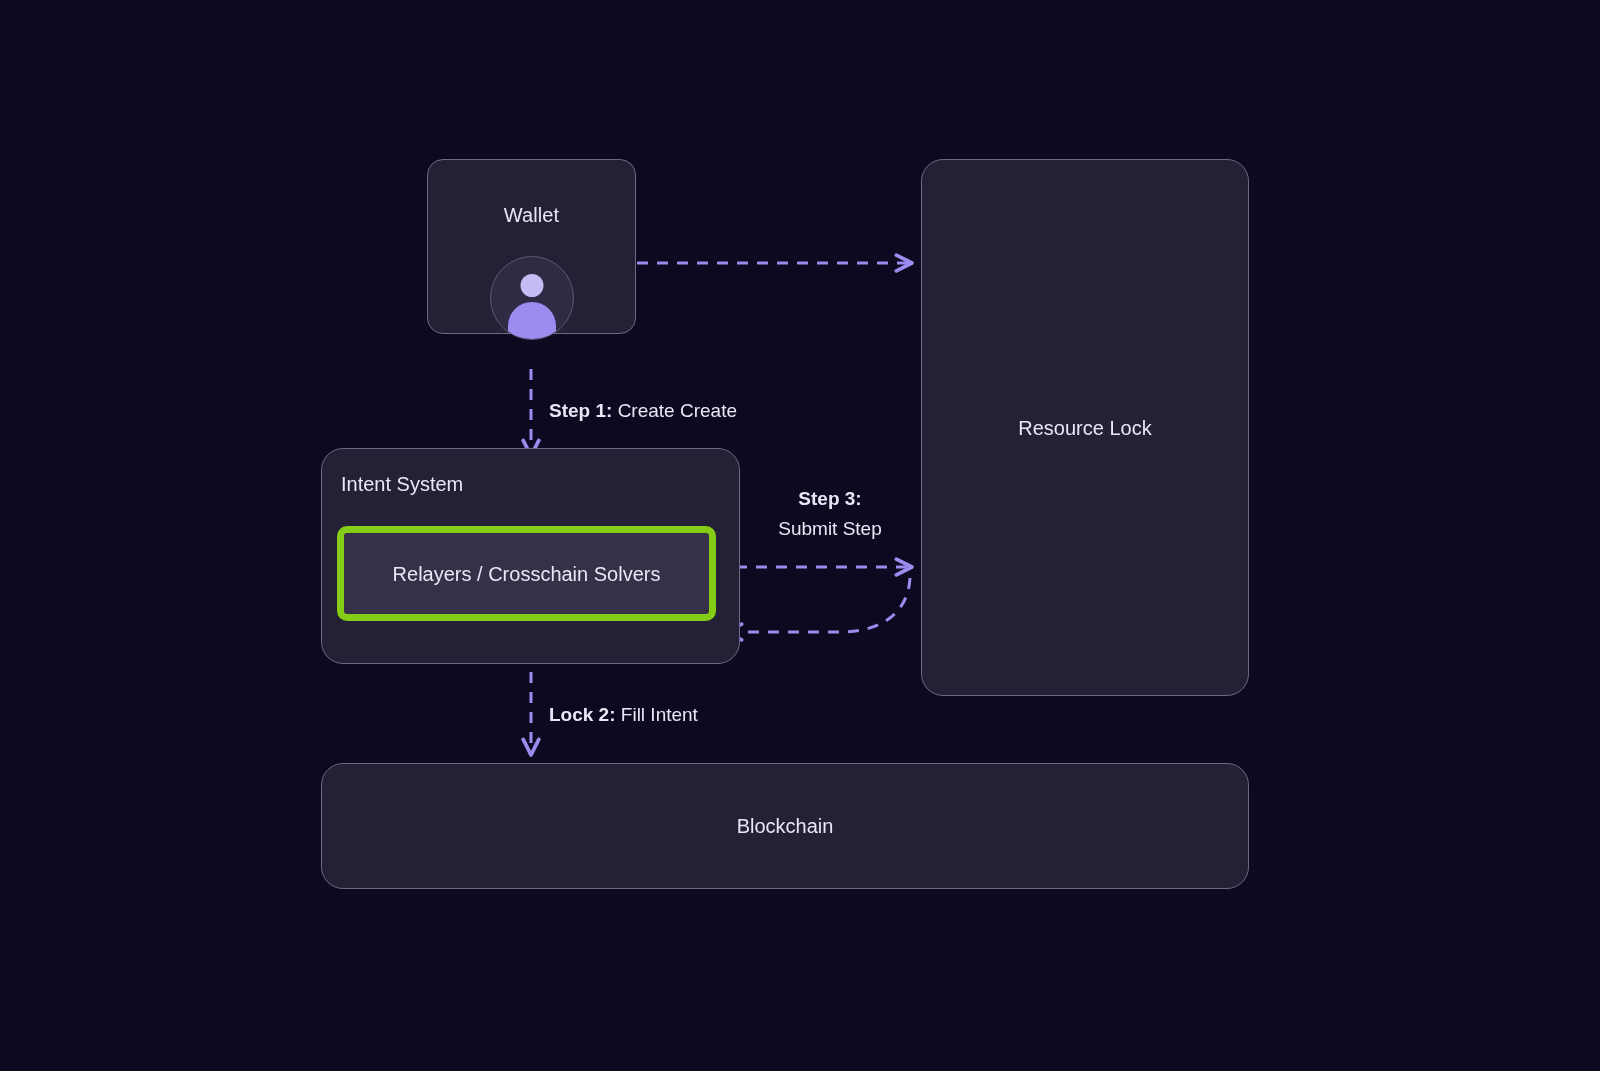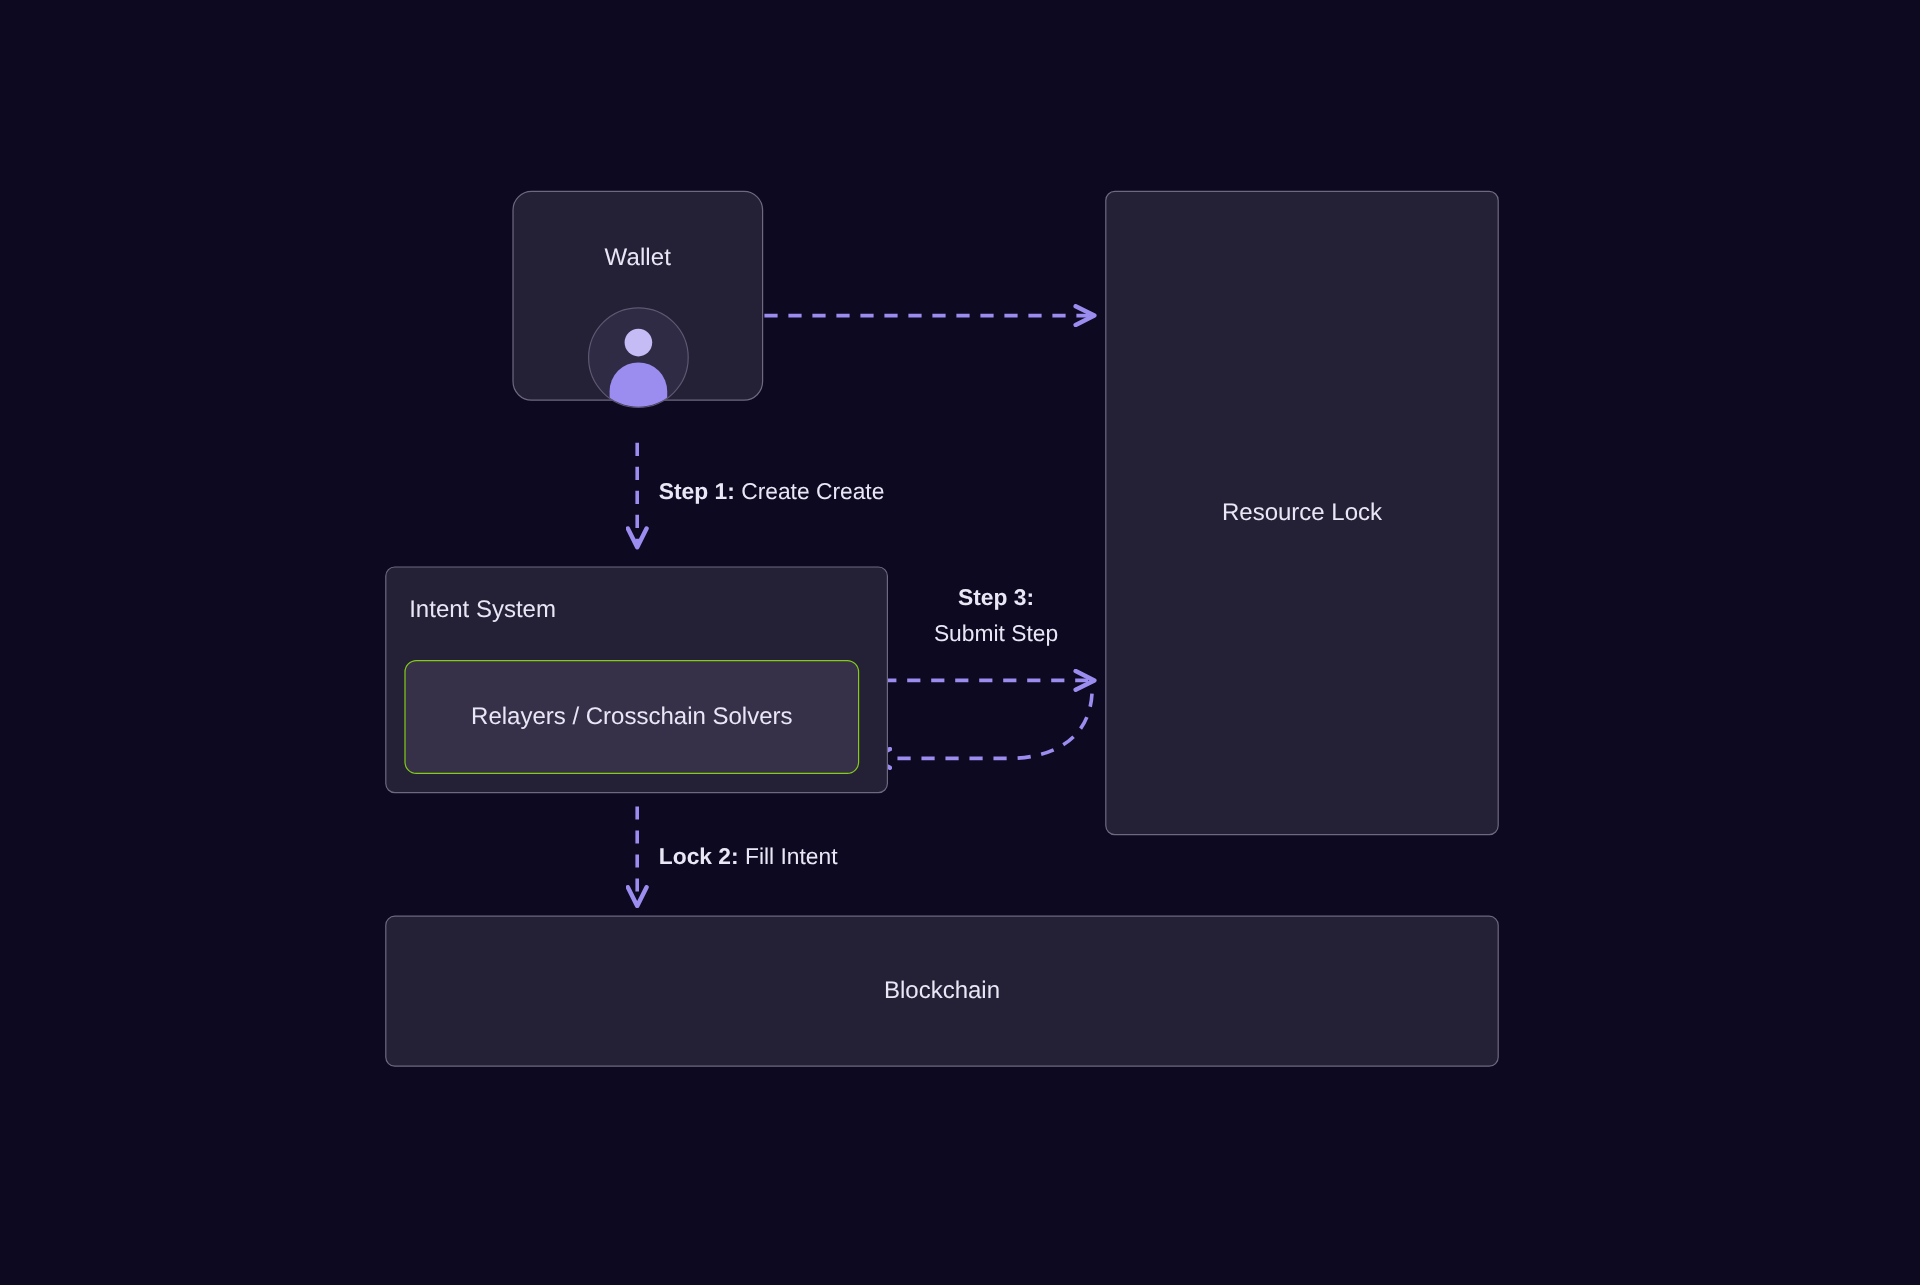--- a/index.html
+++ b/index.html
@@ -20,21 +20,21 @@
     left: 0; top: 0;
     width: 1600px;
     height: 1071px;
     background: #0d0920;
   }
   .node {
     position: absolute;
     box-sizing: border-box;
     background: #242036;
     border: 1.5px solid #6e6880;
-    border-radius: 8px;
+    border-radius: 22px;
   }
   
   #wallet-node {
     left: 427px;
     top: 159px;
     width: 209px;
     height: 175px;
     border-radius: 16px;
   }
   #wallet-title {
@@ -90,40 +90,40 @@
     left: 0; right: 0;
     top: 50%;
     transform: translateY(-50%);
     text-align: center;
     font-size: 20px;
     color: #e9e7f6;
   }
   
   #intent-system-node {
     left: 321px;
-    top: 472px;
+    top: 448px;
     width: 419px;
-    height: 189px;
+    height: 216px;
   }
   #intent-system-label {
     position: absolute;
     left: 19px;
     top: 24px;
     font-size: 20px;
     color: #e9e7f6;
   }
   #relayers-node {
     position: absolute;
     left: 15px;
     top: 77px;
     width: 379px;
     height: 95px;
     box-sizing: border-box;
     background: #363049;
-    border: 1px solid #84cc16;
+    border: 7px solid #84cc16;
     border-radius: 10px;
   }
   #relayers-label {
     position: absolute;
     left: 0; right: 0;
     top: 50%;
     transform: translateY(-50%);
     text-align: center;
     font-size: 20px;
     color: #e9e7f6;

